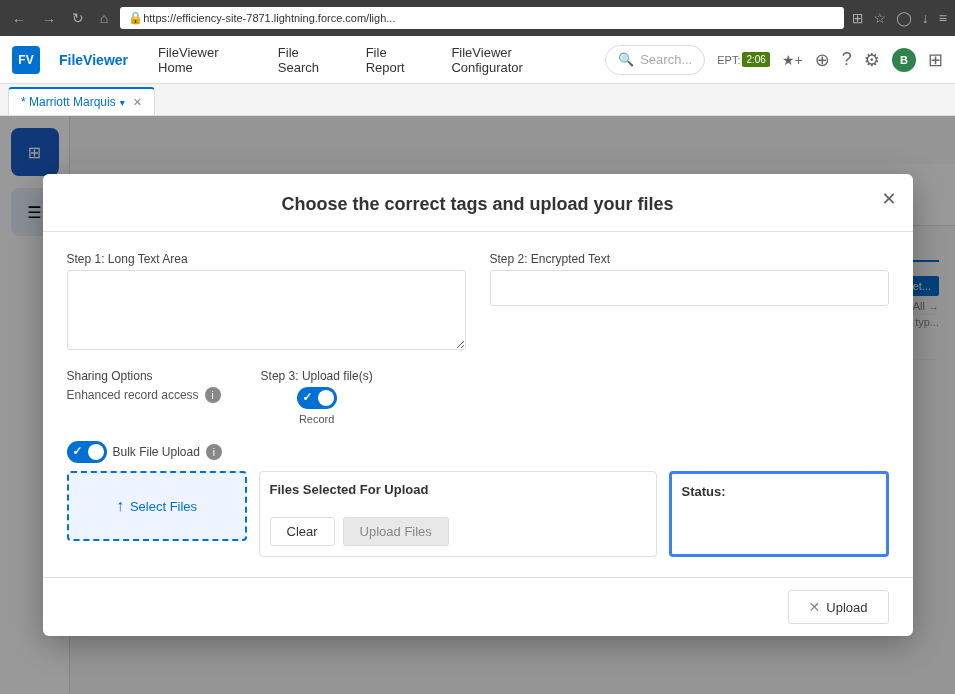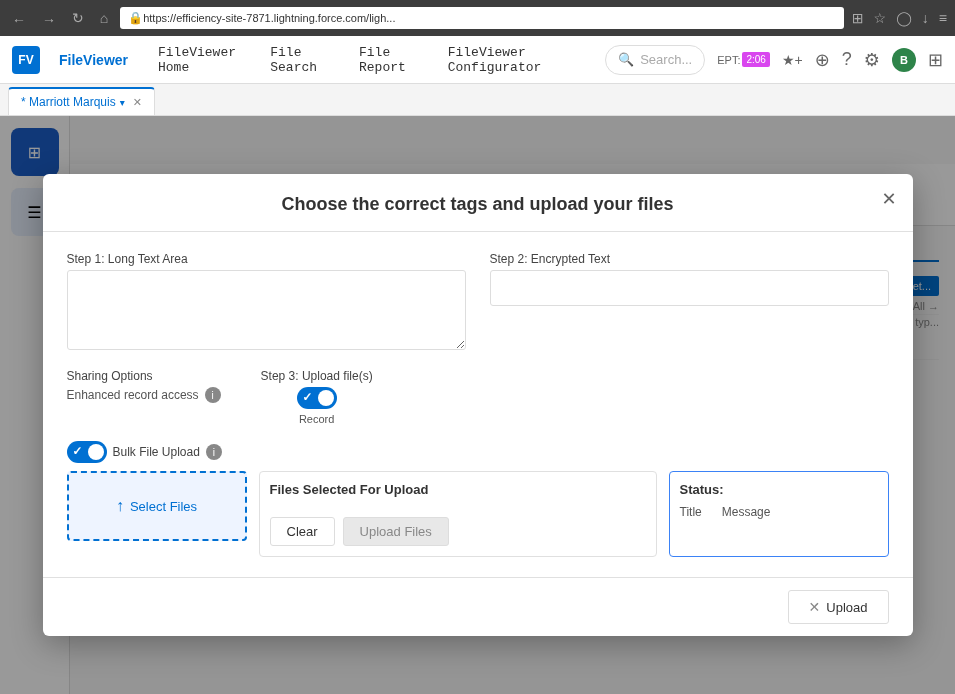--- a/index.html
+++ b/index.html
@@ -79,21 +79,21 @@
     }
     .header-actions {
       display: flex;
       align-items: center;
       gap: 12px;
       margin-left: auto;
       color: #666;
       font-size: 20px;
     }
     .ept-badge {
-      background: #d946ef;
+      background: #4d7c0f;
       color: #fff;
       font-size: 10px;
       padding: 2px 4px;
       border-radius: 2px;
     }
     .avatar-badge {
       background: #2e844a;
       color: #fff;
       border-radius: 50%;
       width: 24px;
@@ -502,21 +502,21 @@
       border-radius: 3px;
       background: #e8e8e8;
       color: #888;
       font-size: 13px;
       cursor: pointer;
     }
 
     
     .status-panel {
       width: 220px;
-      border: 1px solid #3b82f6;
+      border: 3px solid #3b82f6;
       border-radius: 4px;
       padding: 10px;
       min-height: 70px;
     }
     .status-title {
       font-size: 13px;
       font-weight: 600;
       color: #333;
       margin-bottom: 8px;
     }
@@ -572,21 +572,21 @@
   </div>
 </div>
 
 <div class="app-header">
   <div style="display:flex;align-items:center;gap:19px;">
     <div style="width:28px;height:28px;background:#0070d2;border-radius:4px;display:flex;align-items:center;justify-content:center;">
       <span style="color:white;font-size:12px;font-weight:bold;">FV</span>
     </div>
     <span class="app-logo">FileViewer</span>
   </div>
-  <nav style="display:flex;gap:4px;font-family:Liberation Mono, monospace;">
+  <nav style="display:flex;gap:4px;">
     <a style="padding:4px 10px;font-size:13px;color:#333;text-decoration:none;">FileViewer Home</a>
     <a style="padding:4px 10px;font-size:13px;color:#333;text-decoration:none;">File Search</a>
     <a style="padding:4px 10px;font-size:13px;color:#333;text-decoration:none;">File Report</a>
     <a style="padding:4px 10px;font-size:13px;color:#333;text-decoration:none;">FileViewer Configurator</a>
   </nav>
   <div class="search-bar" style="margin-left:auto;">
     <span>🔍</span>
     <span style="color:#aaa;font-size:13px;">Search...</span>
   </div>
   <div class="header-actions">
@@ -764,24 +764,20 @@
           <div class="files-panel">
             <div class="files-panel-title">Files Selected For Upload</div>
             <div class="panel-actions">
               <button class="btn-clear">Clear</button>
               <button class="btn-upload">Upload Files</button>
             </div>
           </div>
 
           <div class="status-panel">
             <div class="status-title">Status:</div>
-            <div class="status-cols">
-              <span>Title</span>
-              <span>Message</span>
-            </div>
           </div>
 
         </div>
       </div>
 
       <div class="modal-footer">
         <button class="btn-close">
           <span class="btn-close-x">✕</span>
           <span>Upload</span>
         </button>

